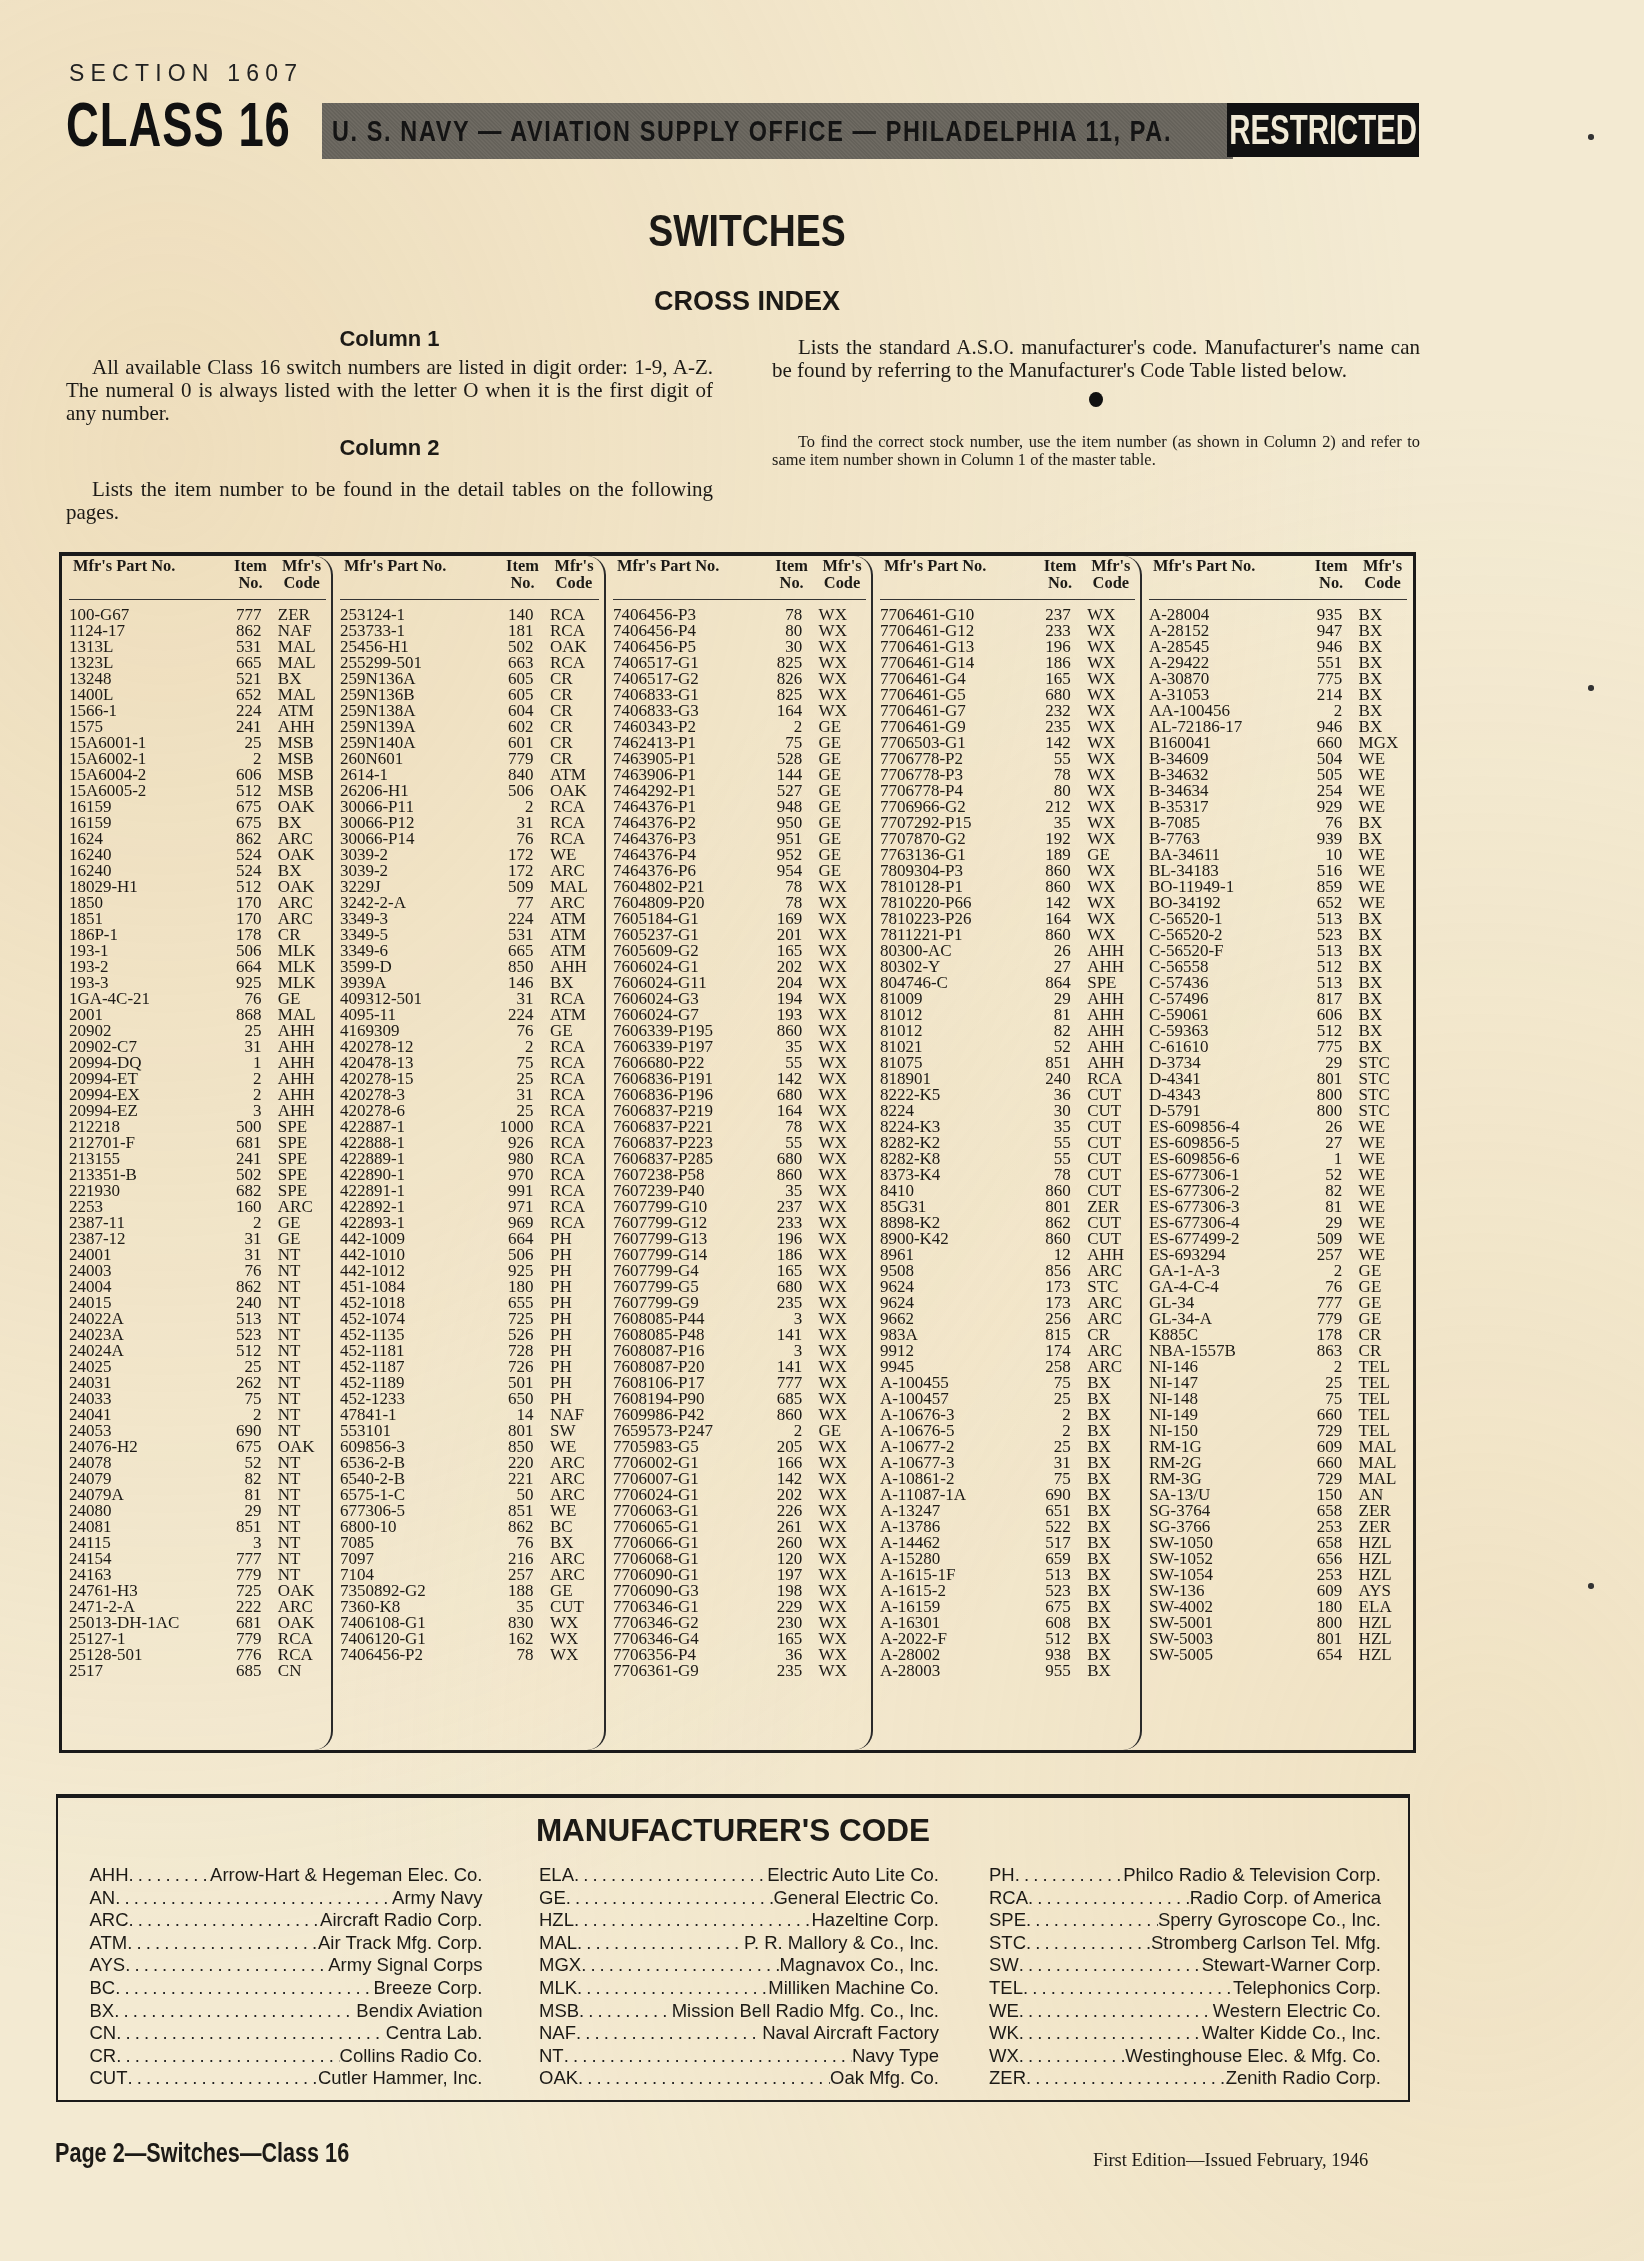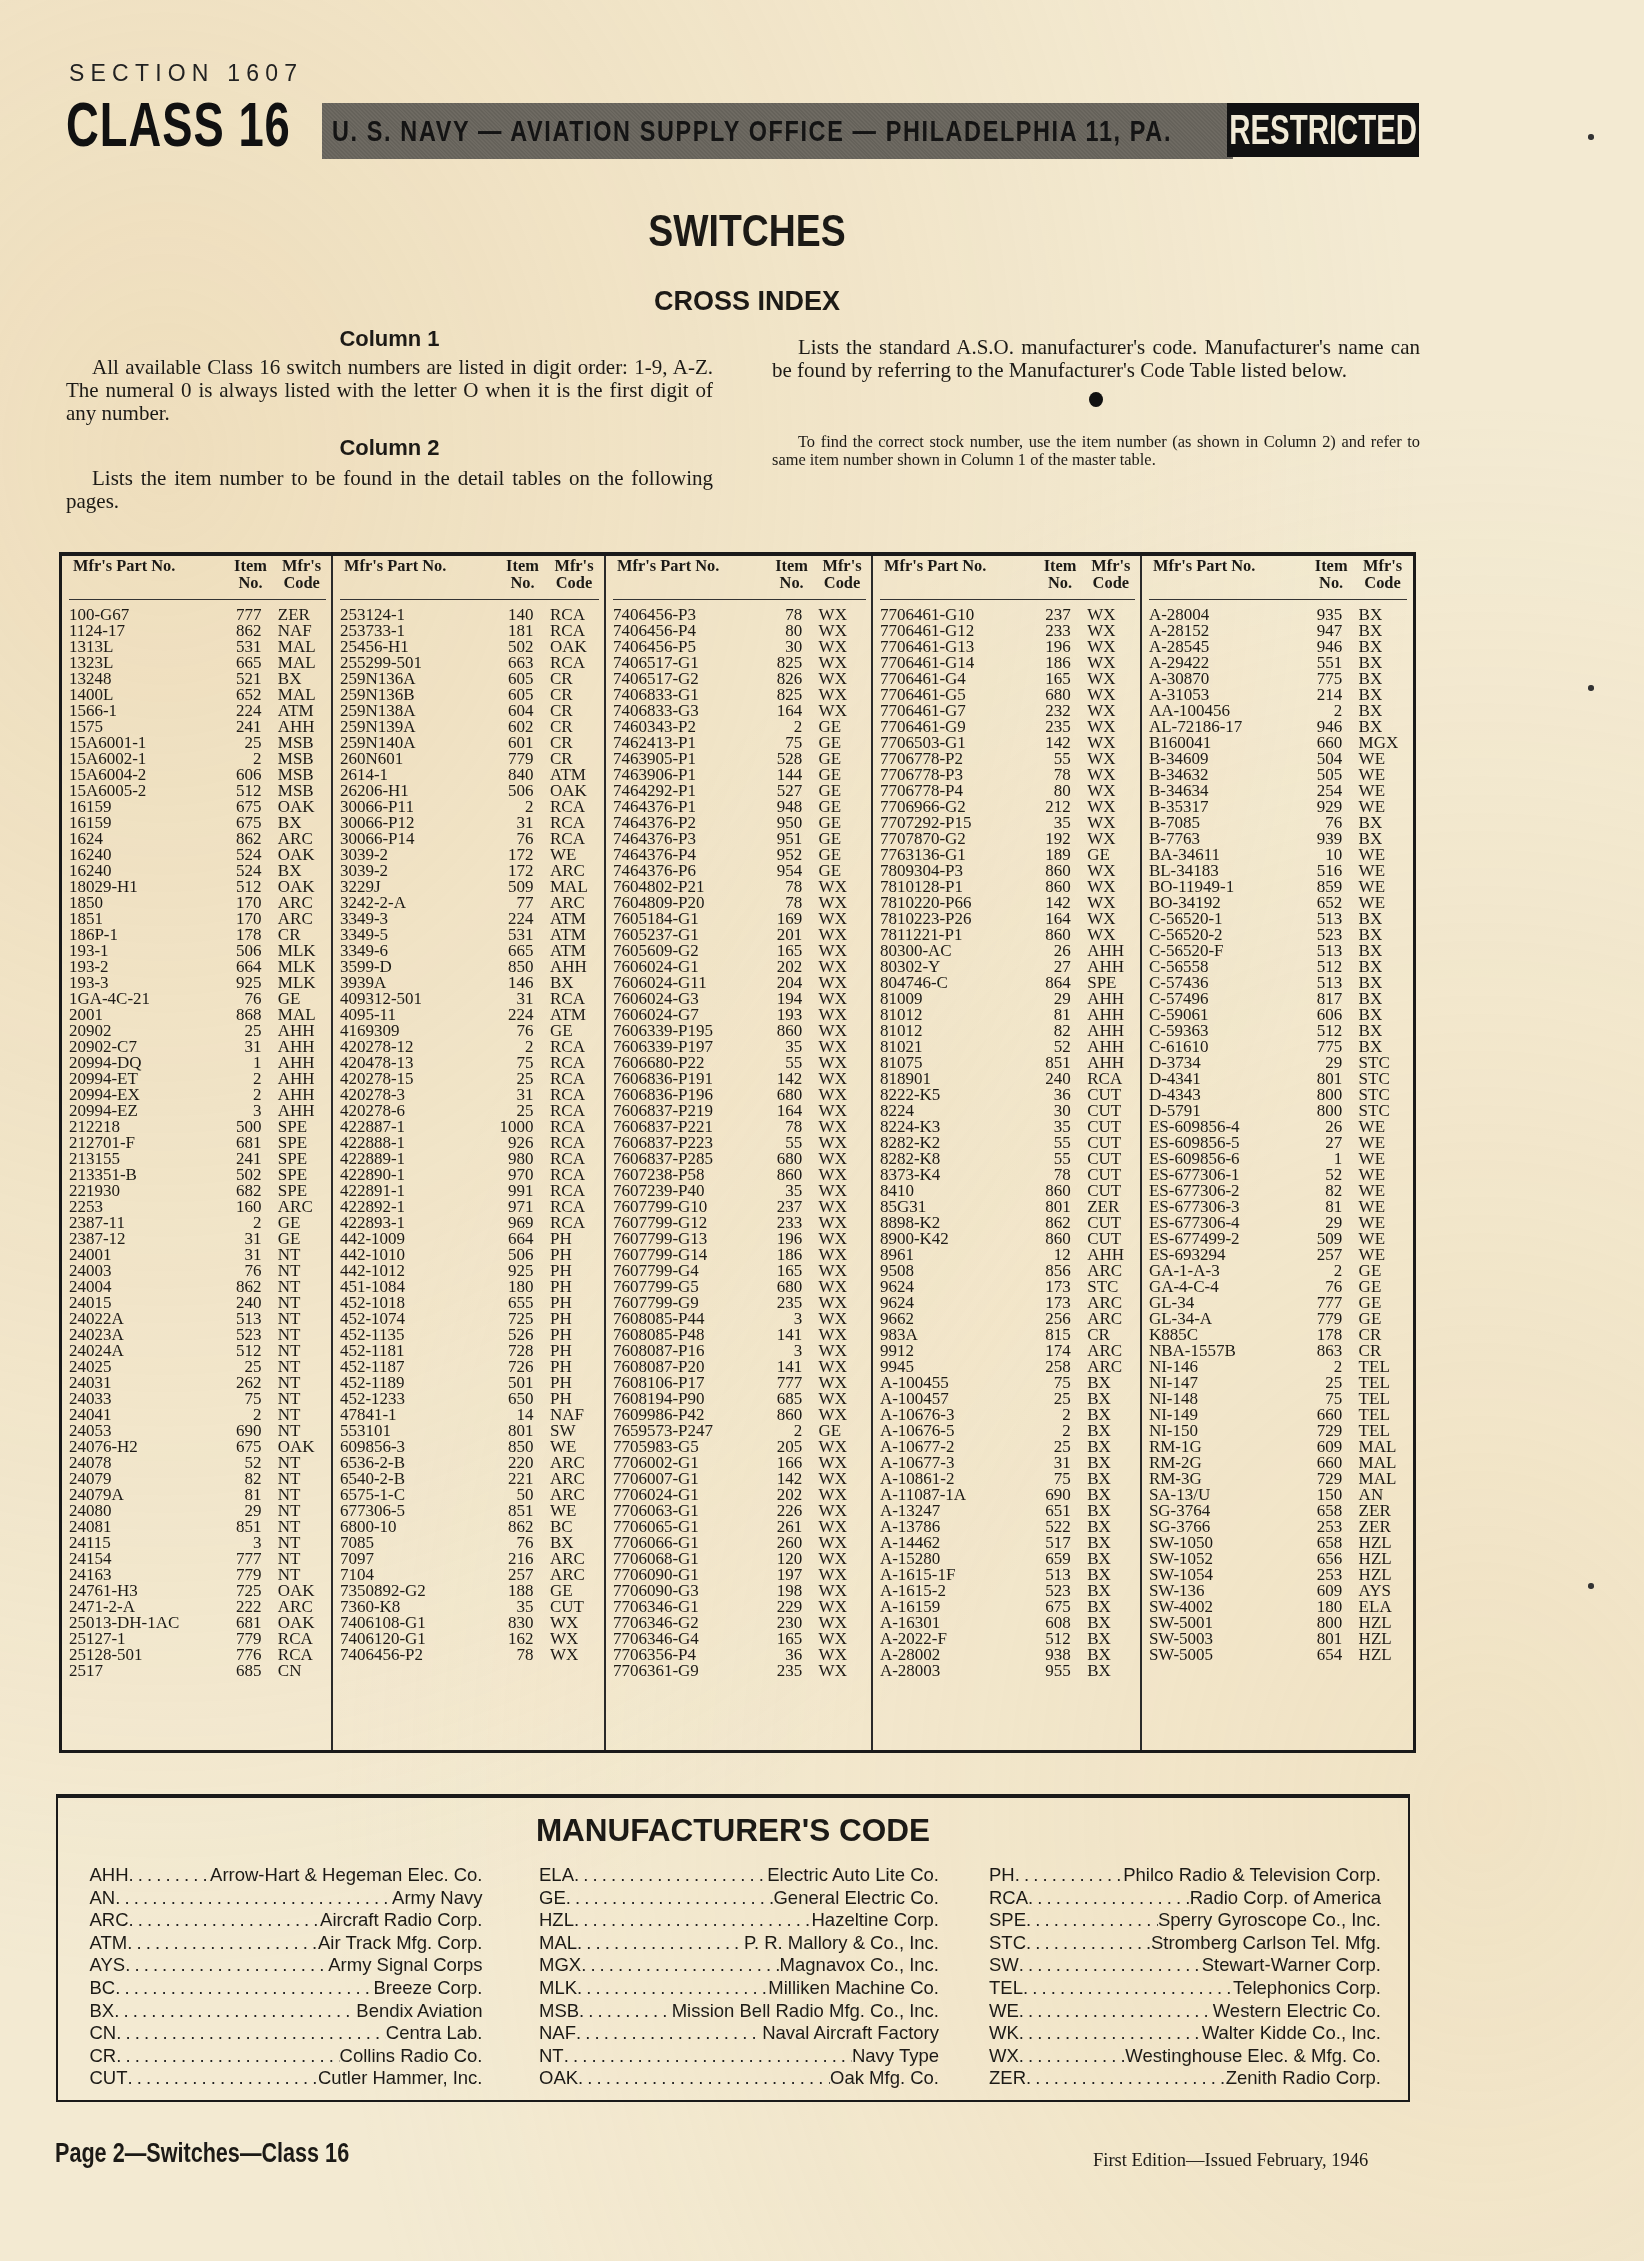--- a/index.html
+++ b/index.html
@@ -24,21 +24,21 @@
 
   #page-title { left:0; width:1494px; top:206px; text-align:center; font-family:"Liberation Sans", sans-serif; font-weight:bold; font-size:44px; transform:scaleX(0.85); }
   #page-subtitle { left:0; width:1494px; top:286px; text-align:center; font-family:"Liberation Sans", sans-serif; font-weight:bold; font-size:27px; }
 
   .col-head { font-family:"Liberation Sans", sans-serif; font-weight:bold; font-size:22px; text-align:center; }
   .intro-text { font-family:"Liberation Serif", serif; font-size:21px; line-height:23px; text-align:justify; text-indent:26px; }
   .intro-small { font-family:"Liberation Serif", serif; font-size:16.4px; line-height:18px; text-align:justify; text-indent:26px; }
 
   #table-box { left:59px; top:552px; width:1357px; height:1201px; border:3.4px solid #1a1a1a; border-top-width:4.1px; box-sizing:border-box; }
   #table-inner { display:flex; height:100%; }
-  .tcol { flex:none; border-right:2.1px solid #2a2a2a; padding:0 5.5px 0 6.9px; box-sizing:border-box; }
+  .tcol { flex:none; border-right:2.1px solid #2a2a2a; padding:0 5.5px 0 6.9px; box-sizing:border-box;border-radius:19px; }
   .tcol:last-child { border-right:none; }
   .thead { display:flex; height:42px; border-bottom:1.4px solid #333; margin-bottom:6.9px; padding-top:1.4px; }
   .thead div { font-family:"Liberation Serif", serif; font-weight:bold; font-size:16.4px; line-height:17px; }
   .trow { display:flex; height:16px; font-size:17px; line-height:15.8px; white-space:nowrap; }
   .c-part { width:151px; }
   .c-item { width:55px; text-align:right; padding-right:12.3px; box-sizing:border-box; }
   .c-code { width:48px; text-align:left; padding-left:4.1px; }
   .h-part { width:151px; text-align:left; padding-left:4.1px; }
   .h-item { width:55px; text-align:center; }
   .h-code { width:48px; text-align:center; }
@@ -70,21 +70,21 @@
 <div class="abs dot-mark" style="left:1588px;top:685px;"></div>
 <div class="abs dot-mark" style="left:1588px;top:1583px;"></div>
 
 <div id="page-title" class="abs">SWITCHES</div>
 <div id="page-subtitle" class="abs">CROSS INDEX</div>
 
 <div class="abs" style="left:66px;top:326px;width:647px;">
   <div class="col-head">Column 1</div>
   <div class="intro-text" style="margin-top:4.1px;">All available Class 16 switch numbers are listed in digit order: 1-9, A-Z. The numeral 0 is always listed with the letter O when it is the first digit of any number.</div>
   <div class="col-head" style="margin-top:9.6px;">Column 2</div>
-  <div class="intro-text" style="margin-top:6px;">Lists the item number to be found in the detail tables on the following pages.</div>
+  <div class="intro-text" style="margin-top:17px;">Lists the item number to be found in the detail tables on the following pages.</div>
 </div>
 
 <div class="abs" style="left:772px;top:332px;width:648px;">
   <div class="intro-text" style="margin-top:4.1px;">Lists the standard A.S.O. manufacturer's code. Manufacturer's name can be found by referring to the Manufacturer's Code Table listed below.</div>
   <div style="width:13.7px;height:15px;border-radius:50%;background:#111;margin:9.6px auto 0 auto;"></div>
   <div class="intro-small" style="margin-top:26px;">To find the correct stock number, use the item number (as shown in Column 2) and refer to same item number shown in Column 1 of the master table.</div>
 </div>
 
 <div id="table-box" class="abs">
   <div id="table-inner">

